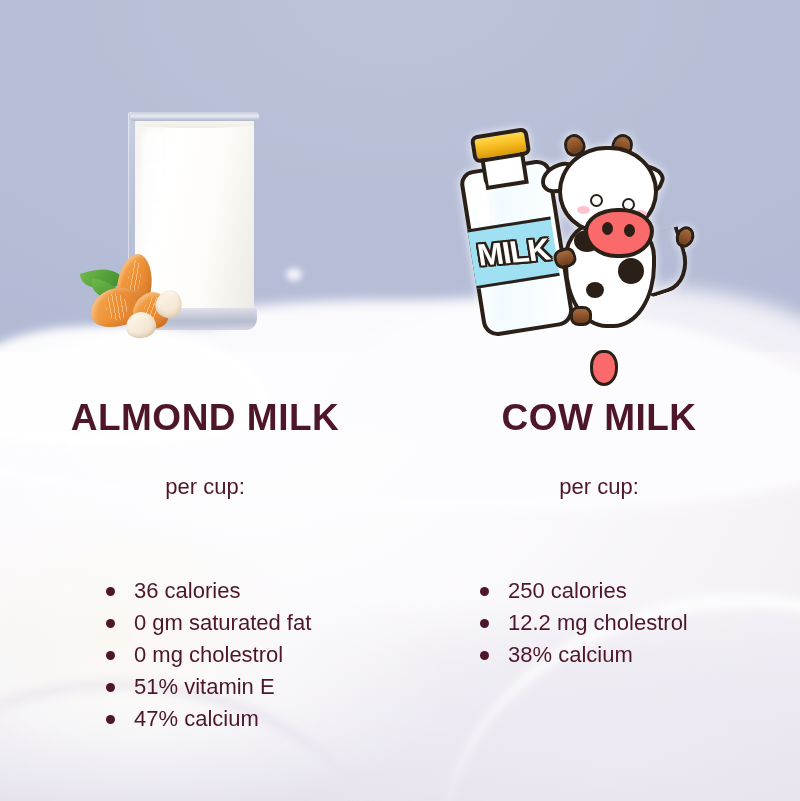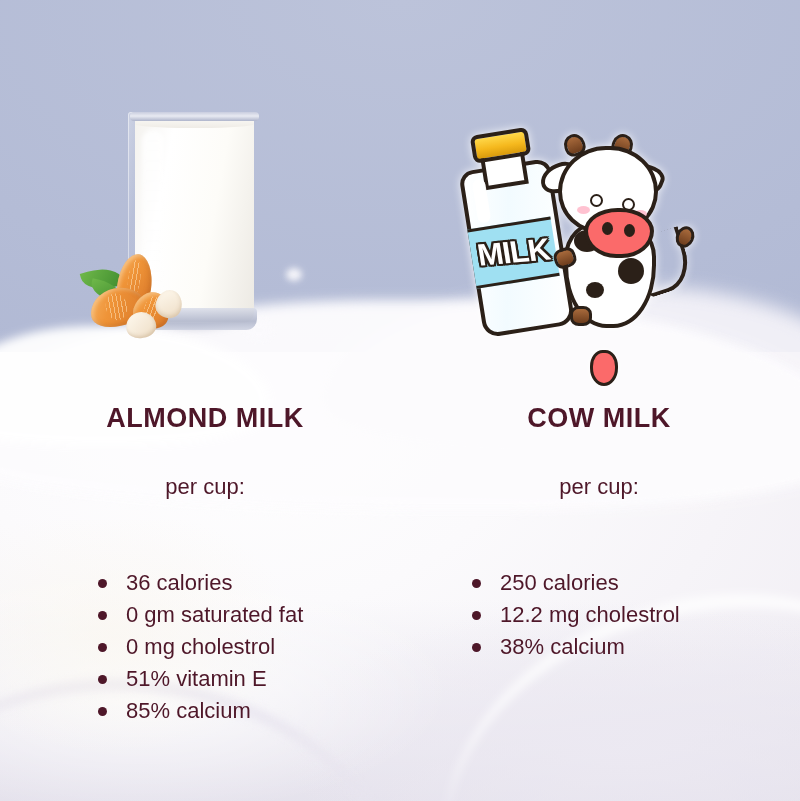--- a/index.html
+++ b/index.html
@@ -238,30 +238,30 @@
     background:#fb6a6a;border:3px solid #2b2018;border-radius:45% 45% 50% 50%;
   }
 
   
   .cols{position:absolute;left:0;top:392px;width:800px;height:330px;}
   .col{position:absolute;top:0;width:390px;}
   .col.left{left:10px;}
   .col.right{left:404px;}
   .title{
     margin:0;text-align:center;color:#4e1729;
-    font-weight:700;font-size:27px;letter-spacing:.5px;line-height:52px;
+    font-weight:700;font-size:37px;letter-spacing:.5px;line-height:52px;
     font-family:"Liberation Sans", sans-serif;
   }
   .percup{
     margin:0;text-align:center;color:#4e1729;
     font-size:22px;line-height:30px;padding-top:28px;
     font-family:"Liberation Sans", sans-serif;
   }
   ul.facts{
-    list-style:none;margin:8px;padding:58px 0 0 78px;
+    list-style:none;margin:16px;padding:58px 0 0 78px;
   }
   ul.facts li{
     position:relative;color:#4e1729;font-size:22px;line-height:30px;
     padding-left:30px;margin:0 0 2px 0;white-space:nowrap;
     font-family:"Liberation Sans", sans-serif;
   }
   ul.facts li:before{
     content:"";position:absolute;left:2px;top:11px;
     width:9px;height:9px;border-radius:50%;background:#4e1729;
   }
@@ -346,21 +346,21 @@
   <div class="cols">
 
     <div class="col left">
       <h2 class="title">ALMOND MILK</h2>
       <p class="percup">per cup:</p>
       <ul class="facts">
         <li>36 calories</li>
         <li>0 gm saturated fat</li>
         <li>0 mg cholestrol</li>
         <li>51% vitamin E</li>
-        <li>85% calcium</li>
+        <li>47% calcium</li>
       </ul>
     </div>
 
     <div class="col right">
       <h2 class="title">COW MILK</h2>
       <p class="percup">per cup:</p>
       <ul class="facts">
         <li>250 calories</li>
         <li>12.2 mg cholestrol</li>
         <li>38% calcium</li>

